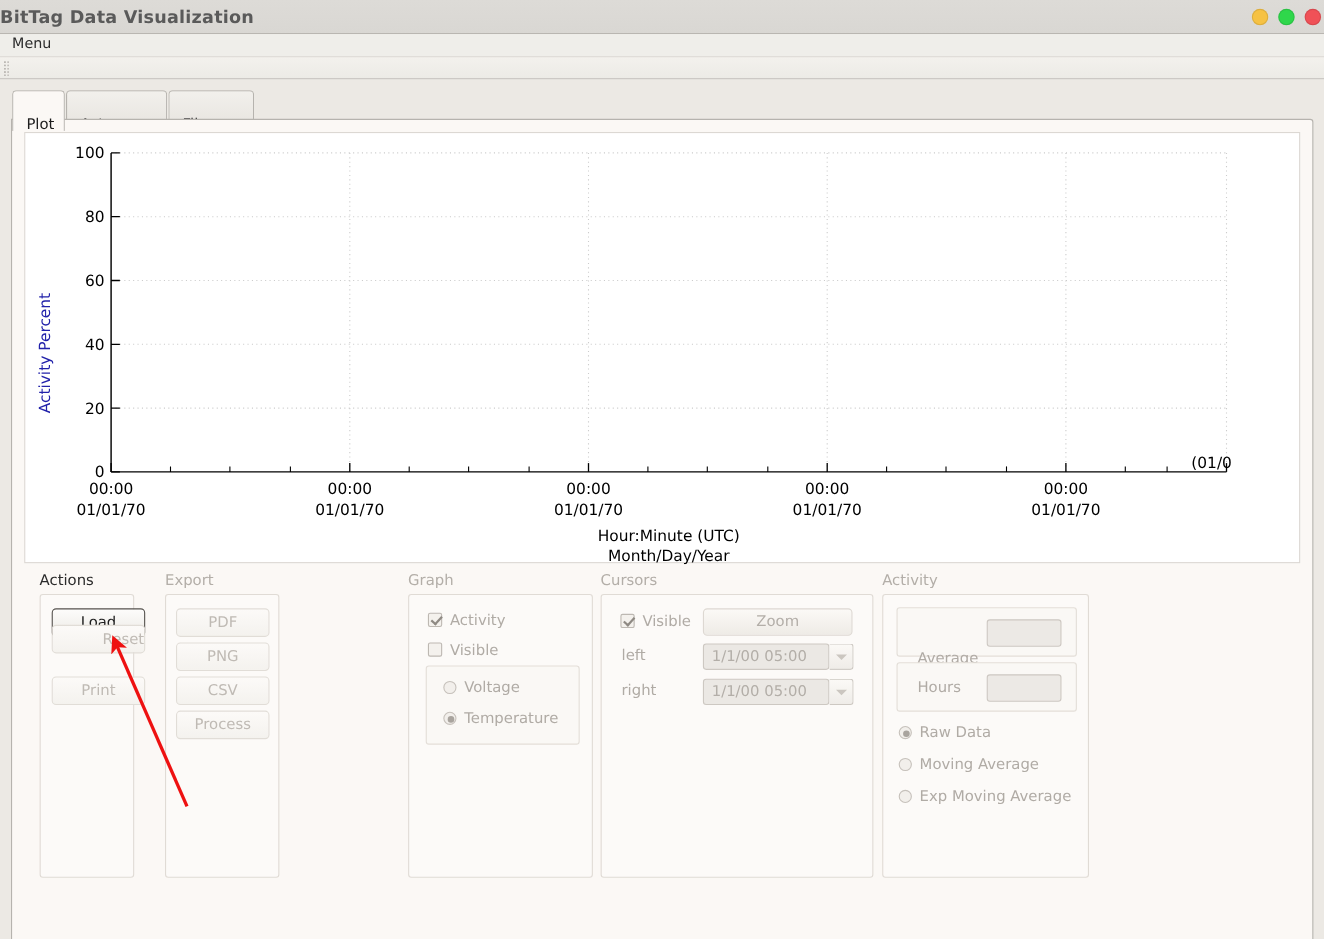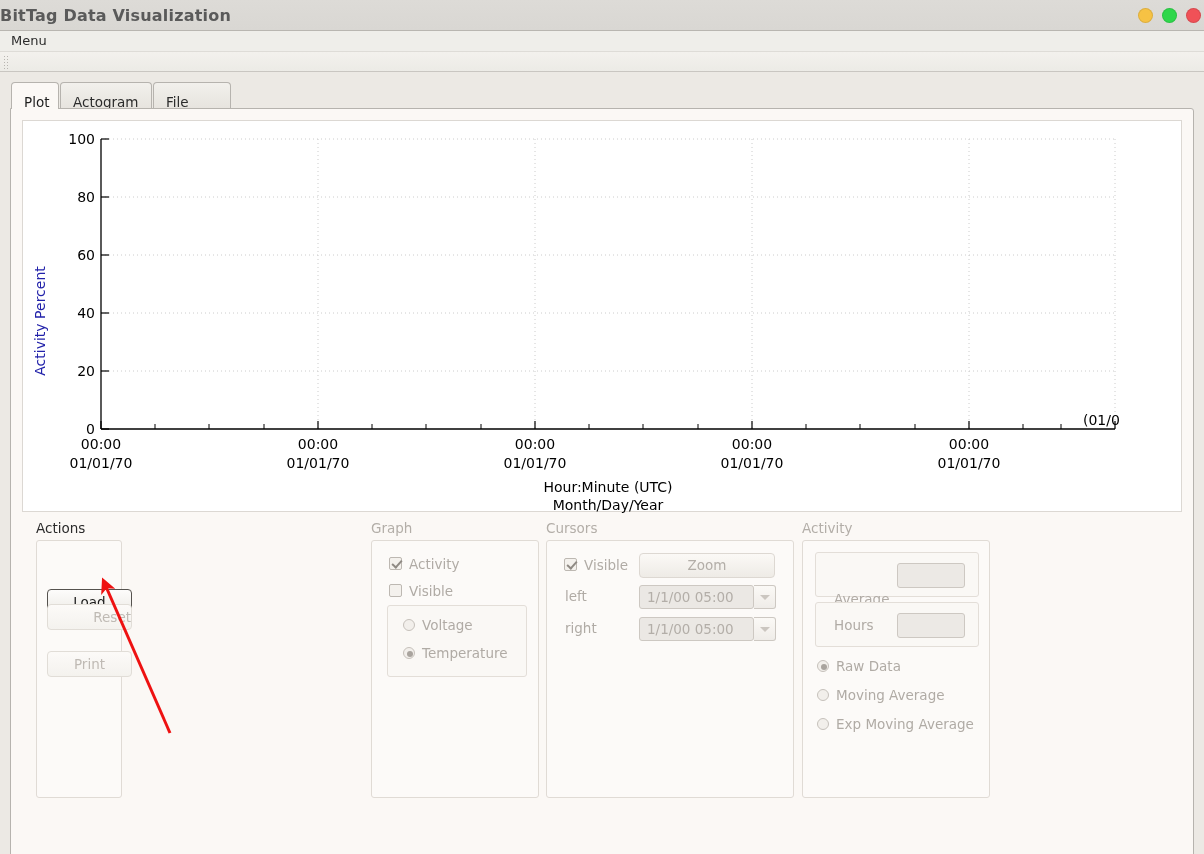--- a/index.html
+++ b/index.html
@@ -59,21 +59,21 @@
   #tabbar {
     position: absolute; left: 0; top: 73px; width: 1204px; height: 36px;
   }
   .tab {
     position: absolute; top: 9px; height: 27px;
     border: 1px solid #b6b3ae;
     border-bottom: none;
     border-radius: 4px 4px 0 0;
     line-height: 25px; text-align: left;
     font-size: 13.5px; color: #2b2b2b;
-    padding: 7px 12px;
+    padding: 18px 12px;
     background: linear-gradient(to bottom, #f2f0ec 0%, #e6e3de 100%);
   }
   .tab.active {
     background: #fbf8f5;
     color: #1d1d1d;
     z-index: 3;
   }
   #tab-plot      { left: 11px;  width: 48px; }
   #tab-actogram  { left: 60px;  width: 92px; }
   #tab-fileinfo  { left: 153px; width: 78px; }
@@ -119,21 +119,20 @@
   #group-activity       { left: 791px; width: 188px; height: 279px; }
   #group-filterparams   { left: 988px; width: 176px; height: 279px; }
 
   
   .btn {
     position: absolute;
     border-radius: 4px;
     text-align: center;
     font-size: 13.5px;
     background: linear-gradient(to bottom, #fdfcfb 0%, #eceae5 100%);
-    margin-top: 36px;
   }
   .btn.enabled  { border: 1px solid #55524e; color: #1d1d1d; }
   .btn.disabled { border: 1px solid #e1ddd7; color: #bfbab4;
                   background: linear-gradient(to bottom, #fcfaf8 0%, #f4f2ee 100%); }
 
   #btn-load   { left: 10px; top: 12px;  width: 85px; height: 26px; line-height: 24px; }
   #btn-reset  { left: 10px; top: 27px;  width: 85px; height: 26px; line-height: 24px; text-align: right; }
   #btn-print  { left: 10px; top: 74px;  width: 85px; height: 26px; line-height: 24px; }
 
   #btn-pdf     { left: 9px; top: 12px; width: 85px; height: 26px; line-height: 24px; }
@@ -348,20 +347,29 @@
 
       <div class="group" id="group-actions">
         <div class="group-title enabled">Actions</div>
         <div class="group-box">
           <div class="btn enabled" id="btn-load">Load</div>
           <div class="btn disabled" id="btn-reset">Reset</div>
           <div class="btn disabled" id="btn-print">Print</div>
         </div>
       </div>
 
+      <div class="group" id="group-export">
+        <div class="group-title disabled">Export</div>
+        <div class="group-box">
+          <div class="btn disabled" id="btn-pdf">PDF</div>
+          <div class="btn disabled" id="btn-png">PNG</div>
+          <div class="btn disabled" id="btn-csv">CSV</div>
+          <div class="btn disabled" id="btn-process">Process</div>
+        </div>
+      </div>
 
 
       <div class="group" id="group-graph">
         <div class="group-title disabled">Graph</div>
         <div class="group-box">
           <div class="check-row disabled" style="left:17px; top:13px;">
             <span class="check-mark checked"></span>
             <span class="check-label">Activity</span>
           </div>
           <div class="check-row disabled" style="left:17px; top:40px;">

